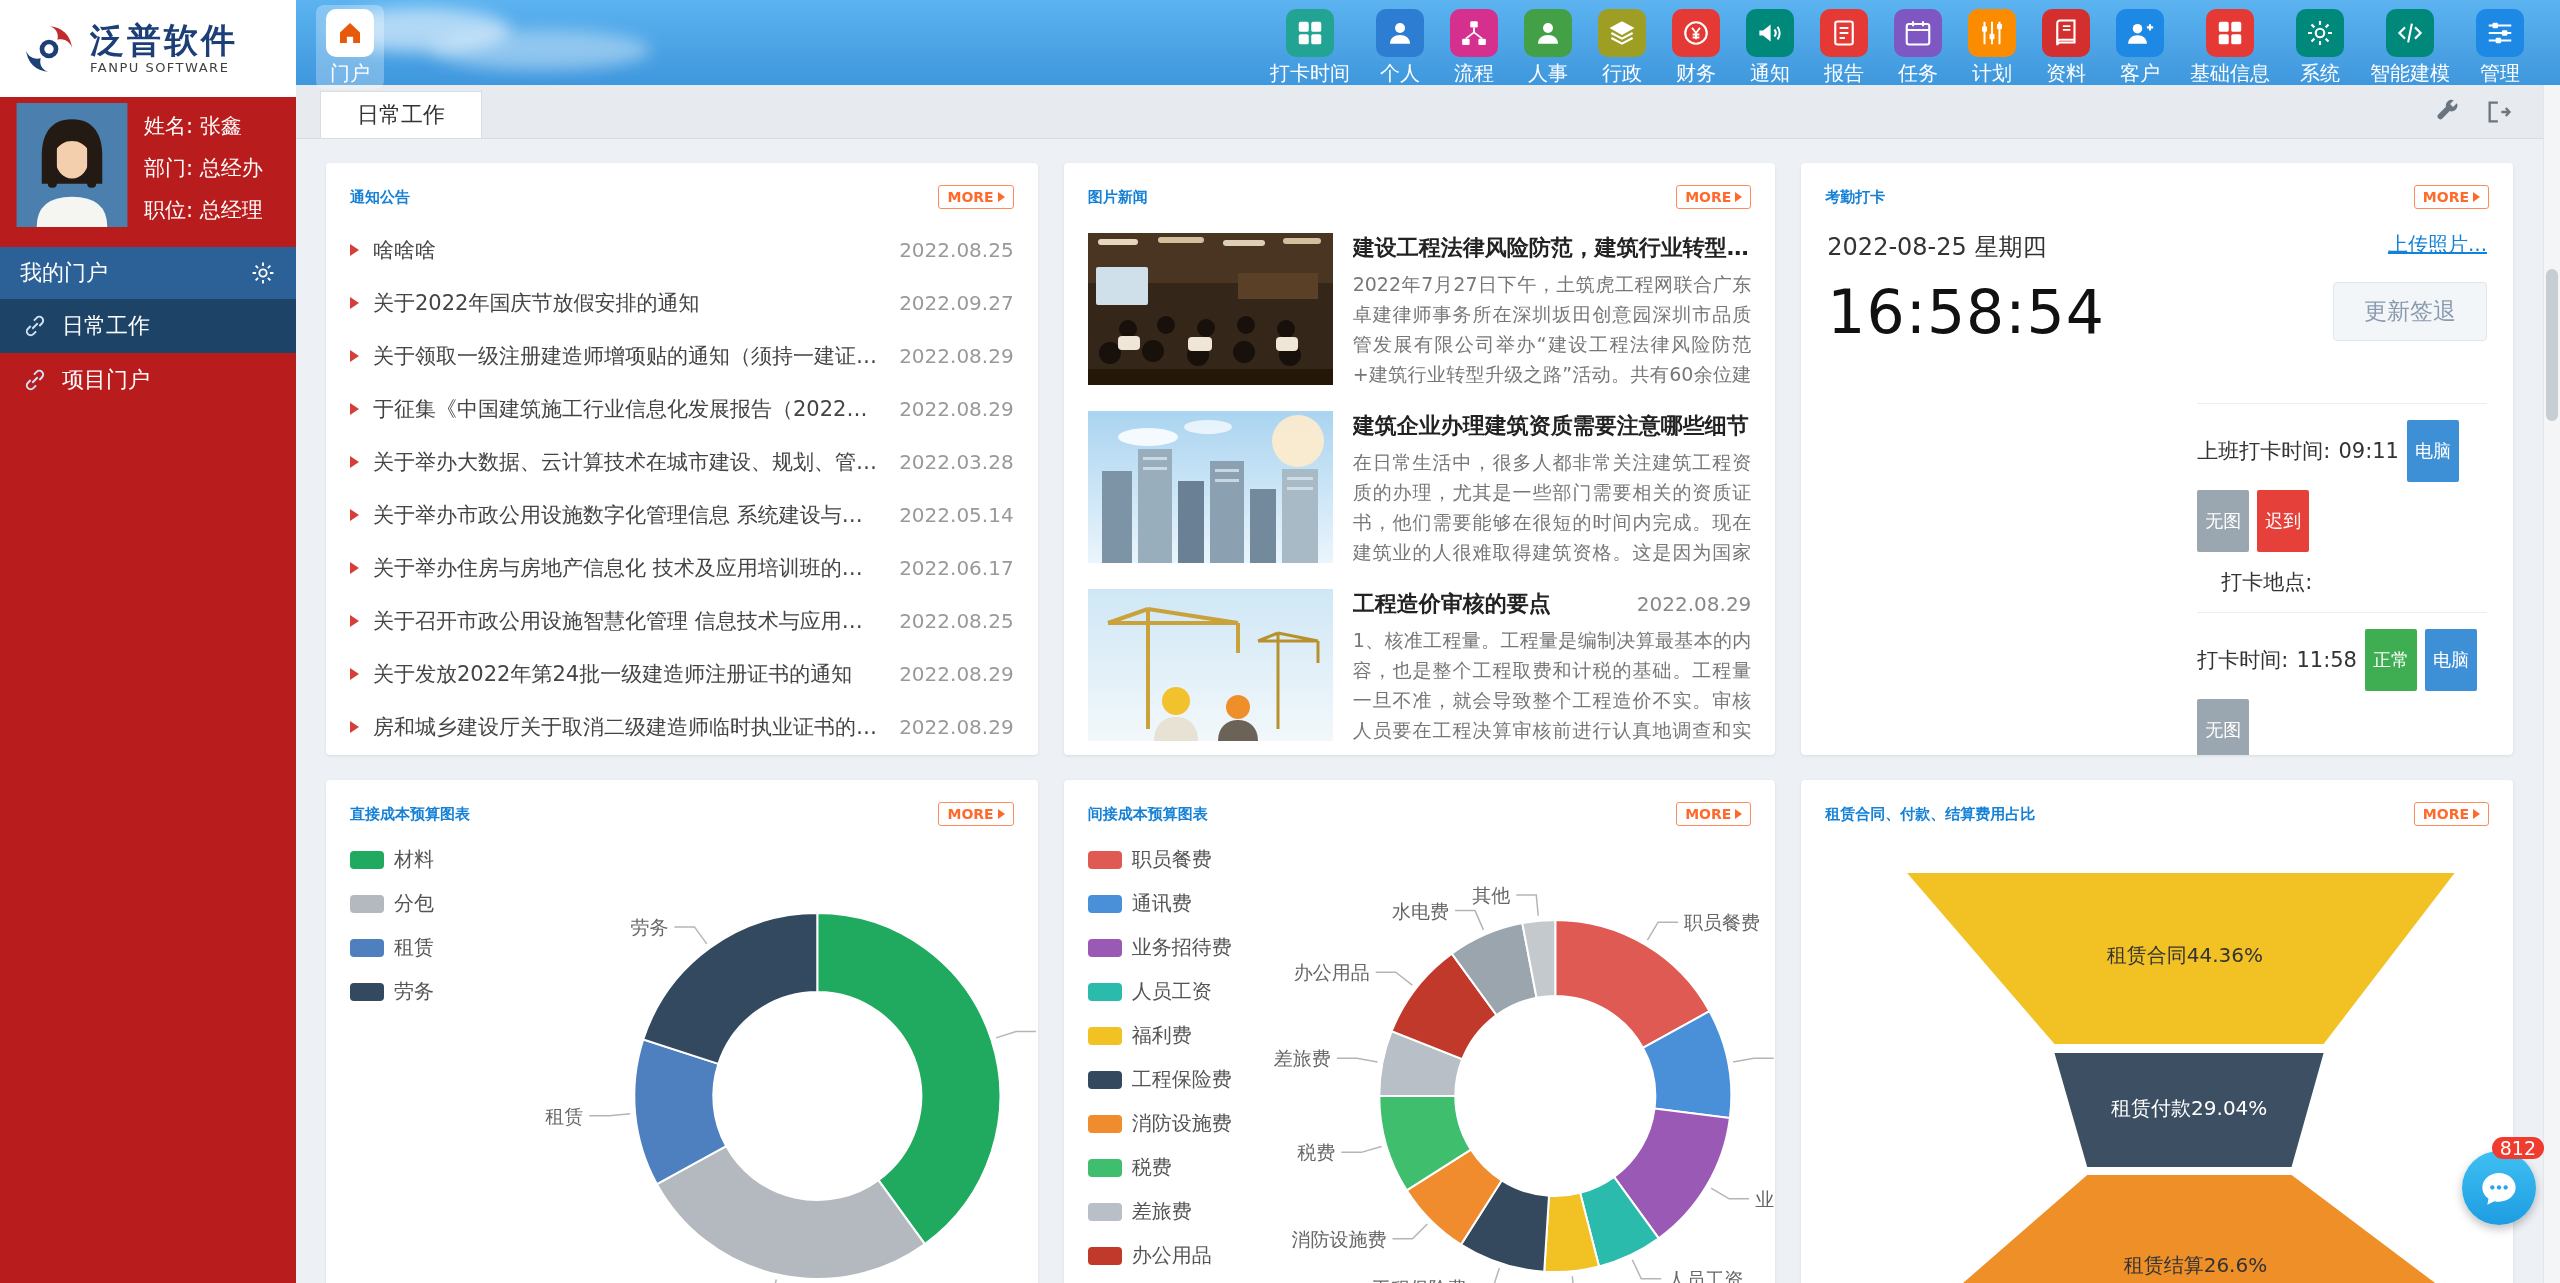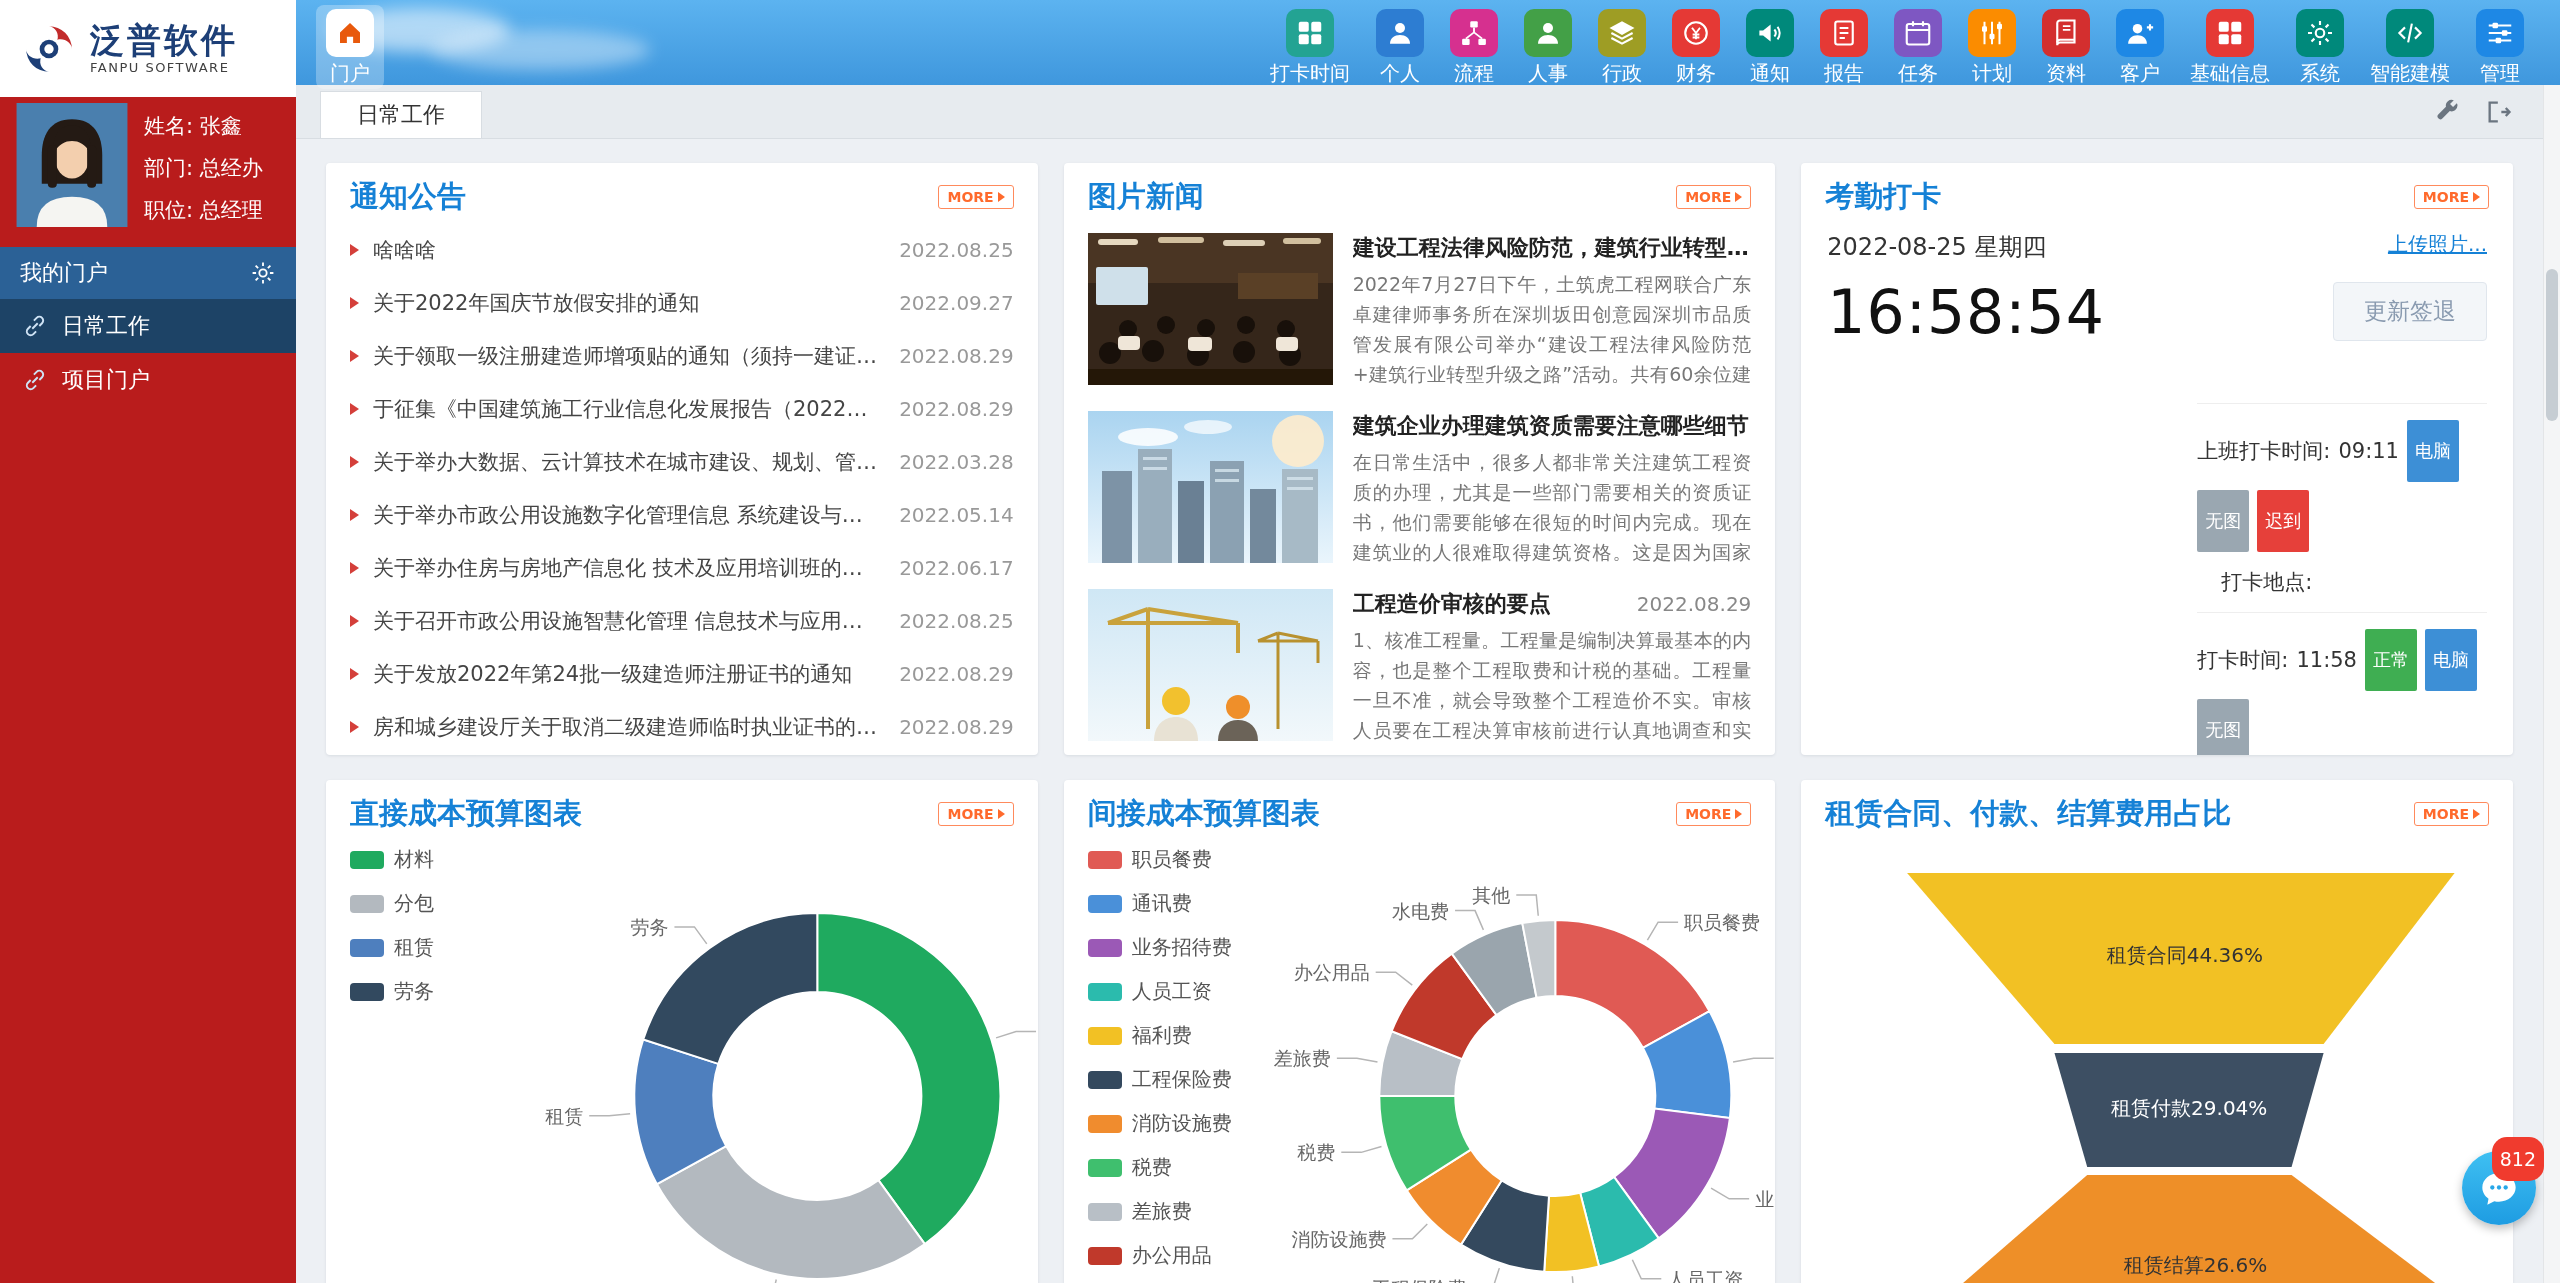--- a/index.html
+++ b/index.html
@@ -45,21 +45,21 @@
   .tab { position:absolute; left:24px; bottom:0; height:47px; background:#fff; padding:0 36px;
     display:flex; align-items:center; font-size:22px; color:#333; border:1px solid #d8dde2; border-bottom:none; cursor:pointer; }
   .tab-tools { position:absolute; right:30px; top:0; height:54px; display:flex; align-items:center; gap:24px; }
   .tool svg { width:28px; height:28px; display:block; cursor:pointer; }
 
   .content { position:absolute; top:54px; left:0; right:0; bottom:0; padding:24px 30px;
     display:grid; grid-template-columns:1fr 1fr 1fr; grid-template-rows:592px 560px; gap:25px 26px; overflow:hidden; }
 
   .panel { background:#fff; border-radius:4px; box-shadow:0 1px 3px rgba(30,50,70,.10); position:relative; overflow:hidden; }
   .panel-header { display:flex; justify-content:space-between; align-items:center; padding:18px 24px 10px; height:60px; }
-  .panel-title { color:#1581d6; font-size:29px; font-weight:bold; }
+  .panel-title { color:#1581d6; font-size:15px; font-weight:bold; }
   .more-badge { border:1px solid #ff8a5c; color:#ff6a2c; font-size:14px; font-weight:bold;
     padding:3px 8px; border-radius:3px; display:flex; align-items:center; gap:4px; cursor:pointer; background:#fff; }
   .more-tri { width:0; height:0; border-left:7px solid #ff6a2c; border-top:5px solid transparent; border-bottom:5px solid transparent; }
 
   
   .notice-row { display:flex; align-items:center; padding:0 24px; height:53px; font-size:21px; color:#444; cursor:pointer; }
   .notice-bullet { flex:none; width:0; height:0; border-left:9px solid #d43f3a;
     border-top:6px solid transparent; border-bottom:6px solid transparent; margin-right:14px; }
   .notice-text { overflow:hidden; white-space:nowrap; text-overflow:ellipsis; flex:1; }
   .notice-date { margin-left:18px; color:#999; font-size:20px; flex:none; }
@@ -96,21 +96,21 @@
   .chart-body { position:absolute; left:0; top:60px; right:0; bottom:0; }
 
   
   .scrollbar { position:absolute; top:85px; right:0; width:17px; bottom:0; background:#f4f5f6; border-left:1px solid #e3e5e7; z-index:30; }
   .scrollbar .thumb { position:absolute; left:2px; right:2px; top:184px; height:152px; background:#c6cdd3; border-radius:8px; }
 
   
   .chat-float { position:absolute; right:24px; bottom:58px; width:74px; height:74px; border-radius:50%;
     background:linear-gradient(180deg,#3fc0f2,#1e9ce2); display:flex; align-items:center; justify-content:center;
     box-shadow:0 4px 10px rgba(0,0,0,.25); cursor:pointer; z-index:40; }
-  .chat-badge { position:absolute; top:-14px; right:-8px; min-width:44px; height:44px; border-radius:15px;
+  .chat-badge { position:absolute; top:-14px; right:-8px; min-width:44px; height:22px; border-radius:15px;
     background:#f03b2e; color:#fff; font-size:19px; display:flex; align-items:center; justify-content:center; padding:0 8px; }
 </style>
 </head>
 <body>
 
 <div class="topbar">
   <div class="cloud c1"></div>
   <div class="cloud c2"></div>
   <div class="logo-box">
     <svg class="logo-mark" viewBox="0 0 52 52">

